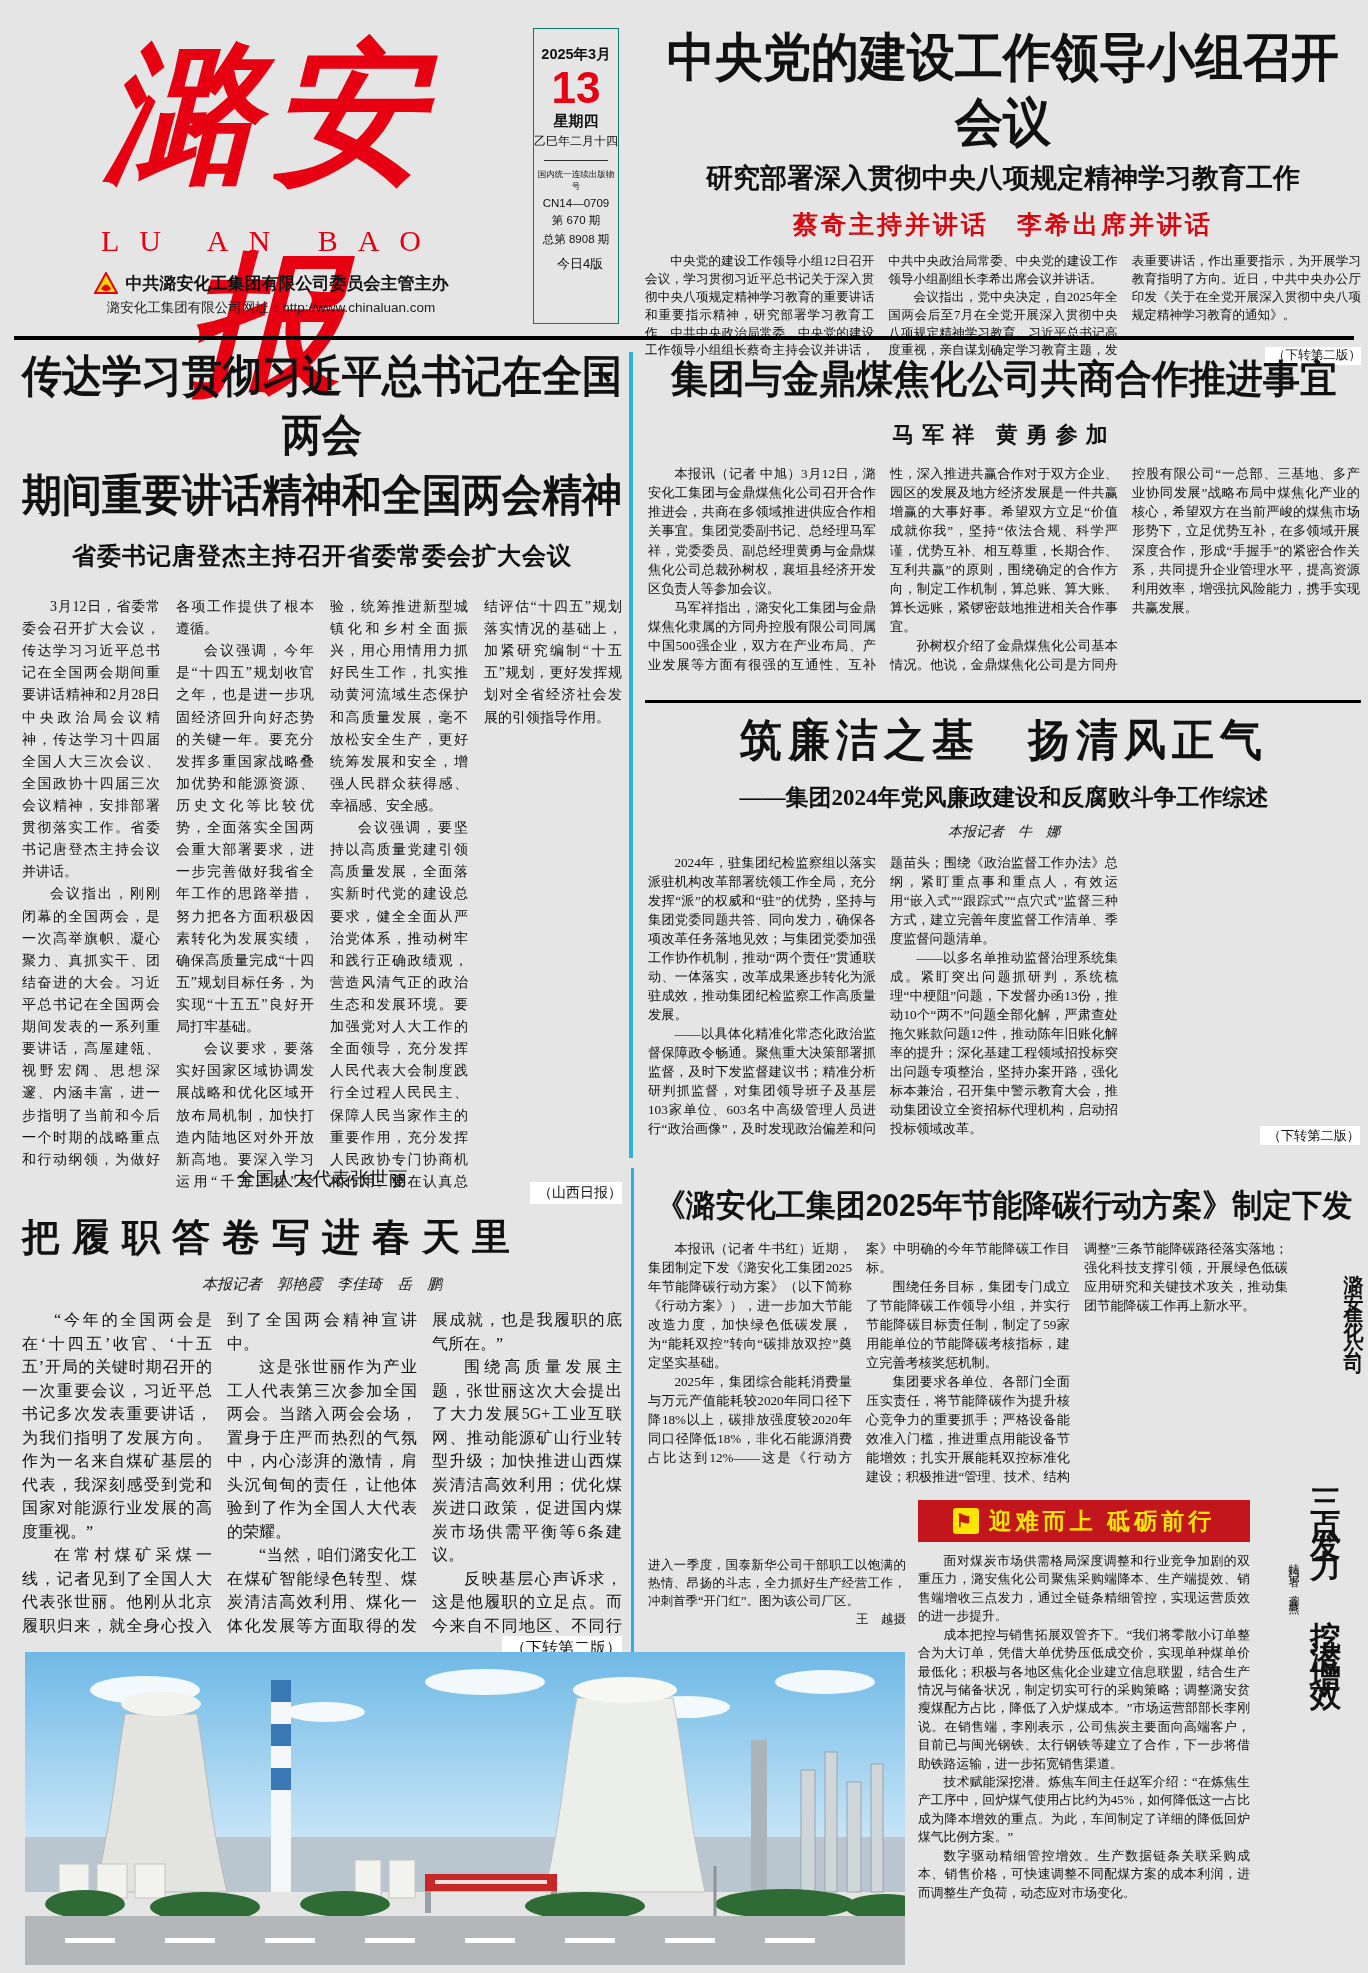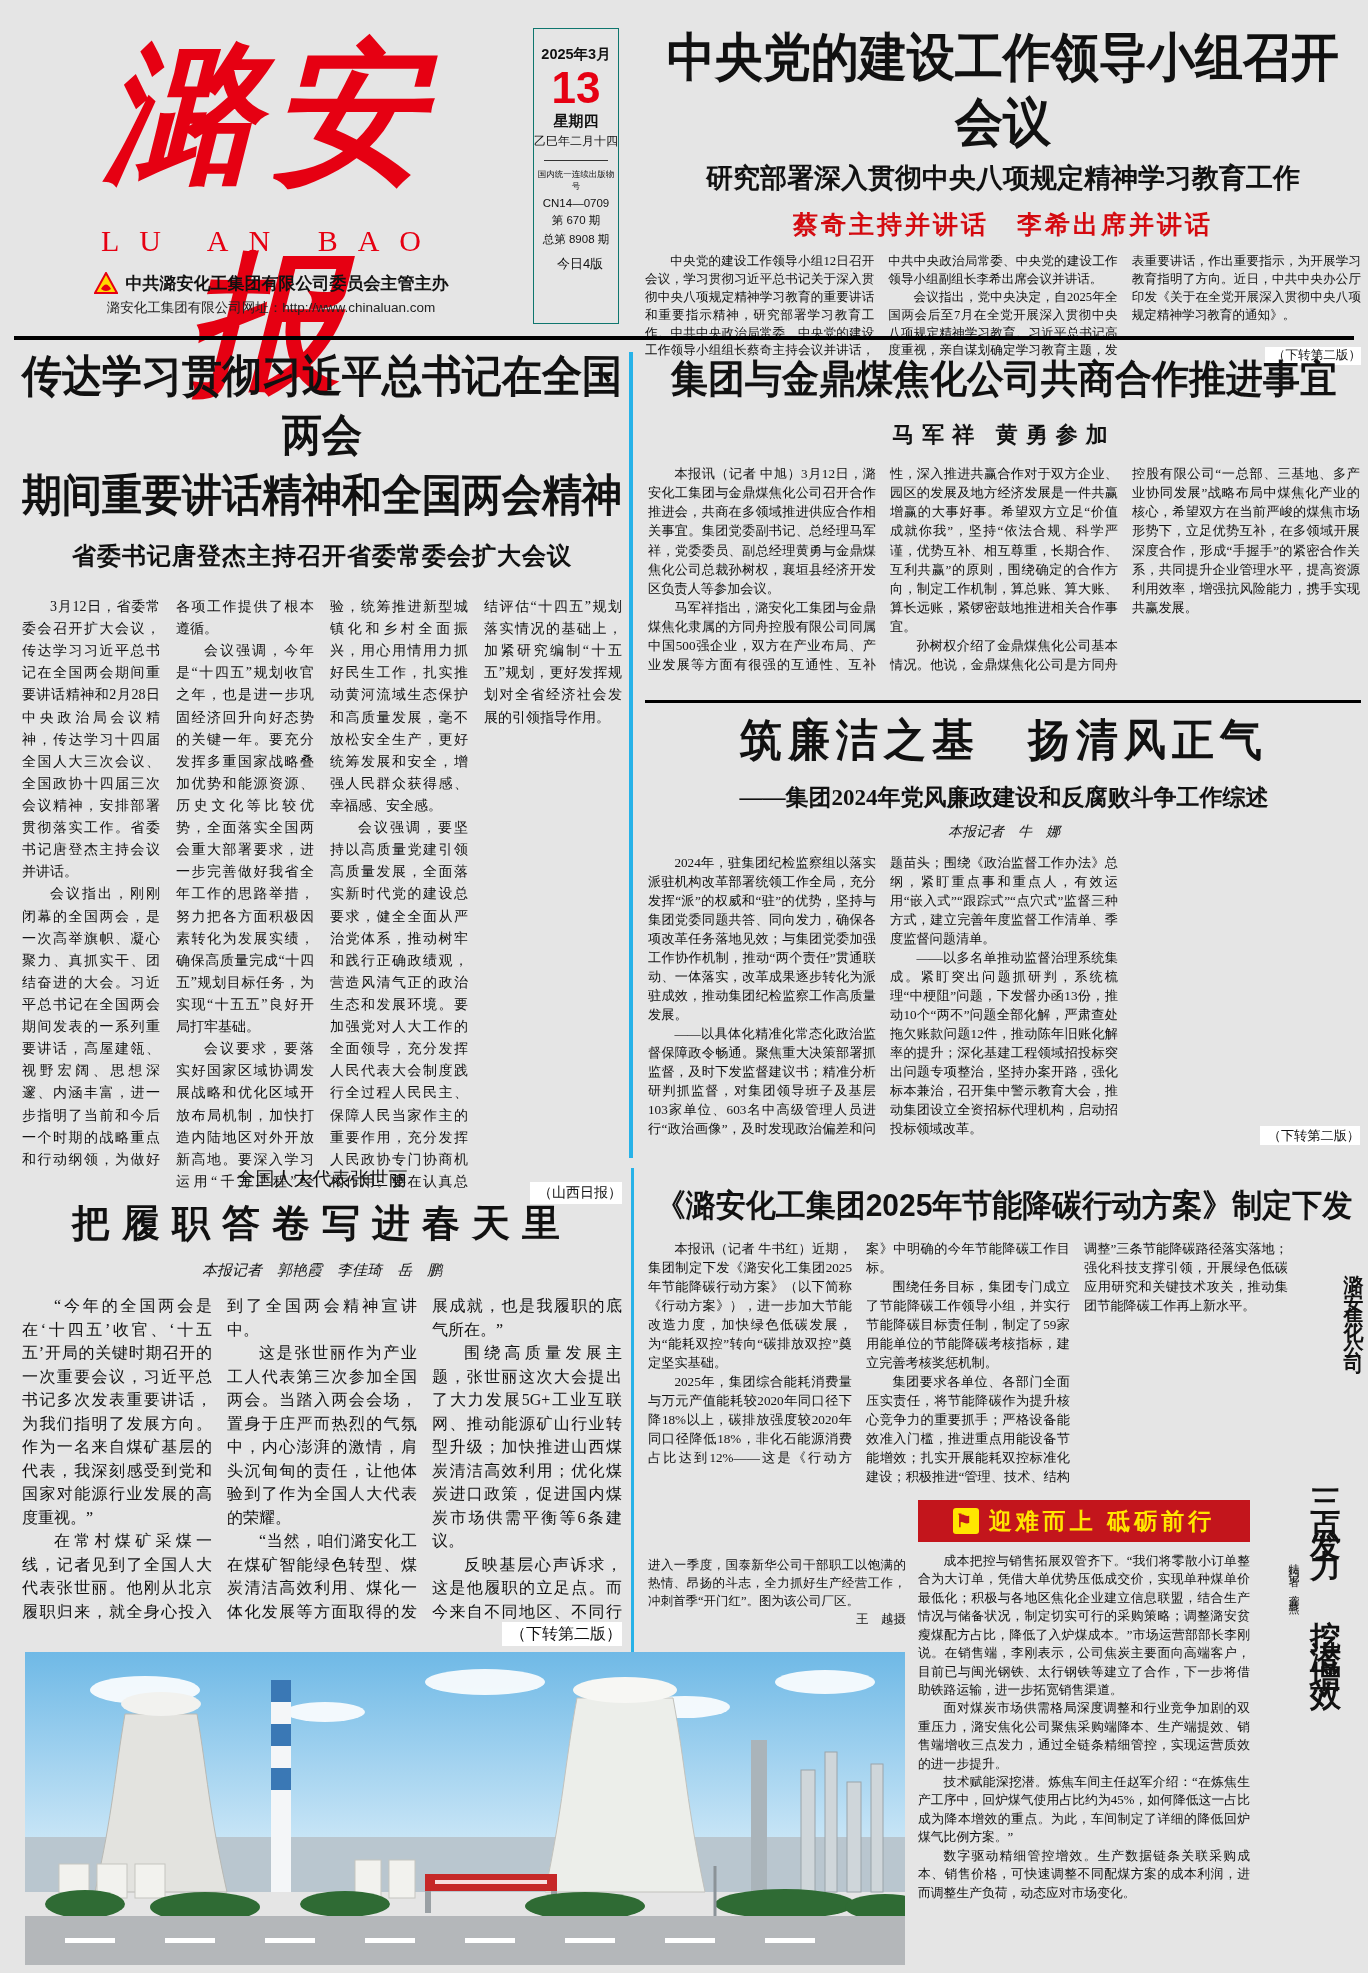--- a/index.html
+++ b/index.html
@@ -59,21 +59,21 @@
   
   .a-int{left:648px;top:712px;width:712px;}
   .int-h1{font-family:"Liberation Sans",sans-serif;font-weight:900;font-size:42px;text-align:center;
           letter-spacing:6px;transform:scaleY(1.05);}
   .int-h2{font-size:23px;font-weight:bold;text-align:center;margin-top:14px;}
   .int-by{font-size:14px;text-align:center;margin-top:10px;font-style:italic;}
   .int-body{margin-top:12px;columns:3;font-size:13.2px;line-height:1.44;height:292px;}
   
   .a-dep{left:22px;top:1166px;width:600px;}
   .dep-k{font-size:19px;text-align:center;}
-  .dep-h1{font-size:38px;font-weight:bold;text-align:center;letter-spacing:12px;margin-top:6px;}
+  .dep-h1{font-size:38px;font-weight:bold;letter-spacing:12px;margin-top:20px;}
   .dep-by{font-size:15px;font-style:italic;text-align:center;margin-top:12px;}
   .dep-body{margin-top:14px;columns:3;column-gap:15px;font-size:16px;line-height:1.47;height:352px;}
   
   .a-carb{left:648px;top:1186px;width:712px;}
   .carb-h1{font-family:"Liberation Sans",sans-serif;font-weight:900;font-size:30px;text-align:center;
            transform:scaleY(1.05);}
   .carb-body{margin-top:12px;width:640px;columns:3;font-size:13.2px;line-height:1.44;height:258px;}
   
   .capt{left:648px;top:1556px;width:258px;font-size:12.5px;line-height:1.45;text-align:justify;}
   .capt .credit{display:block;text-align:right;}
@@ -208,22 +208,22 @@
   <div class="abs capt">
     <span>进入一季度，国泰新华公司干部职工以饱满的热情、昂扬的斗志，全力抓好生产经营工作，冲刺首季“开门红”。图为该公司厂区。</span>
     <span class="credit">王　越摄</span>
   </div>
 
   <div class="abs banner">
     <span class="flag">⚑</span>
     <span>迎难而上 砥砺前行</span>
   </div>
   <div class="abs jh-body">
+    <p>面对煤炭市场供需格局深度调整和行业竞争加剧的双重压力，潞安焦化公司聚焦采购端降本、生产端提效、销售端增收三点发力，通过全链条精细管控，实现运营质效的进一步提升。</p>
     <p>成本把控与销售拓展双管齐下。“我们将零散小订单整合为大订单，凭借大单优势压低成交价，实现单种煤单价最低化；积极与各地区焦化企业建立信息联盟，结合生产情况与储备状况，制定切实可行的采购策略；调整潞安贫瘦煤配方占比，降低了入炉煤成本。”市场运营部部长李刚说。在销售端，李刚表示，公司焦炭主要面向高端客户，目前已与闽光钢铁、太行钢铁等建立了合作，下一步将借助铁路运输，进一步拓宽销售渠道。</p>
-    <p>面对煤炭市场供需格局深度调整和行业竞争加剧的双重压力，潞安焦化公司聚焦采购端降本、生产端提效、销售端增收三点发力，通过全链条精细管控，实现运营质效的进一步提升。</p>
     <p>技术赋能深挖潜。炼焦车间主任赵军介绍：“在炼焦生产工序中，回炉煤气使用占比约为45%，如何降低这一占比成为降本增效的重点。为此，车间制定了详细的降低回炉煤气比例方案。”</p>
     <p>数字驱动精细管控增效。生产数据链条关联采购成本、销售价格，可快速调整不同配煤方案的成本利润，进而调整生产负荷，动态应对市场变化。</p>
   </div>
   <div class="abs vstrip">
     <div class="v-company">潞安焦化公司</div>
     <div class="v-title">三点发力　挖潜增效</div>
     <div class="v-by">特约记者　龚彦燕</div>
   </div>
 
   <div class="abs photo">

